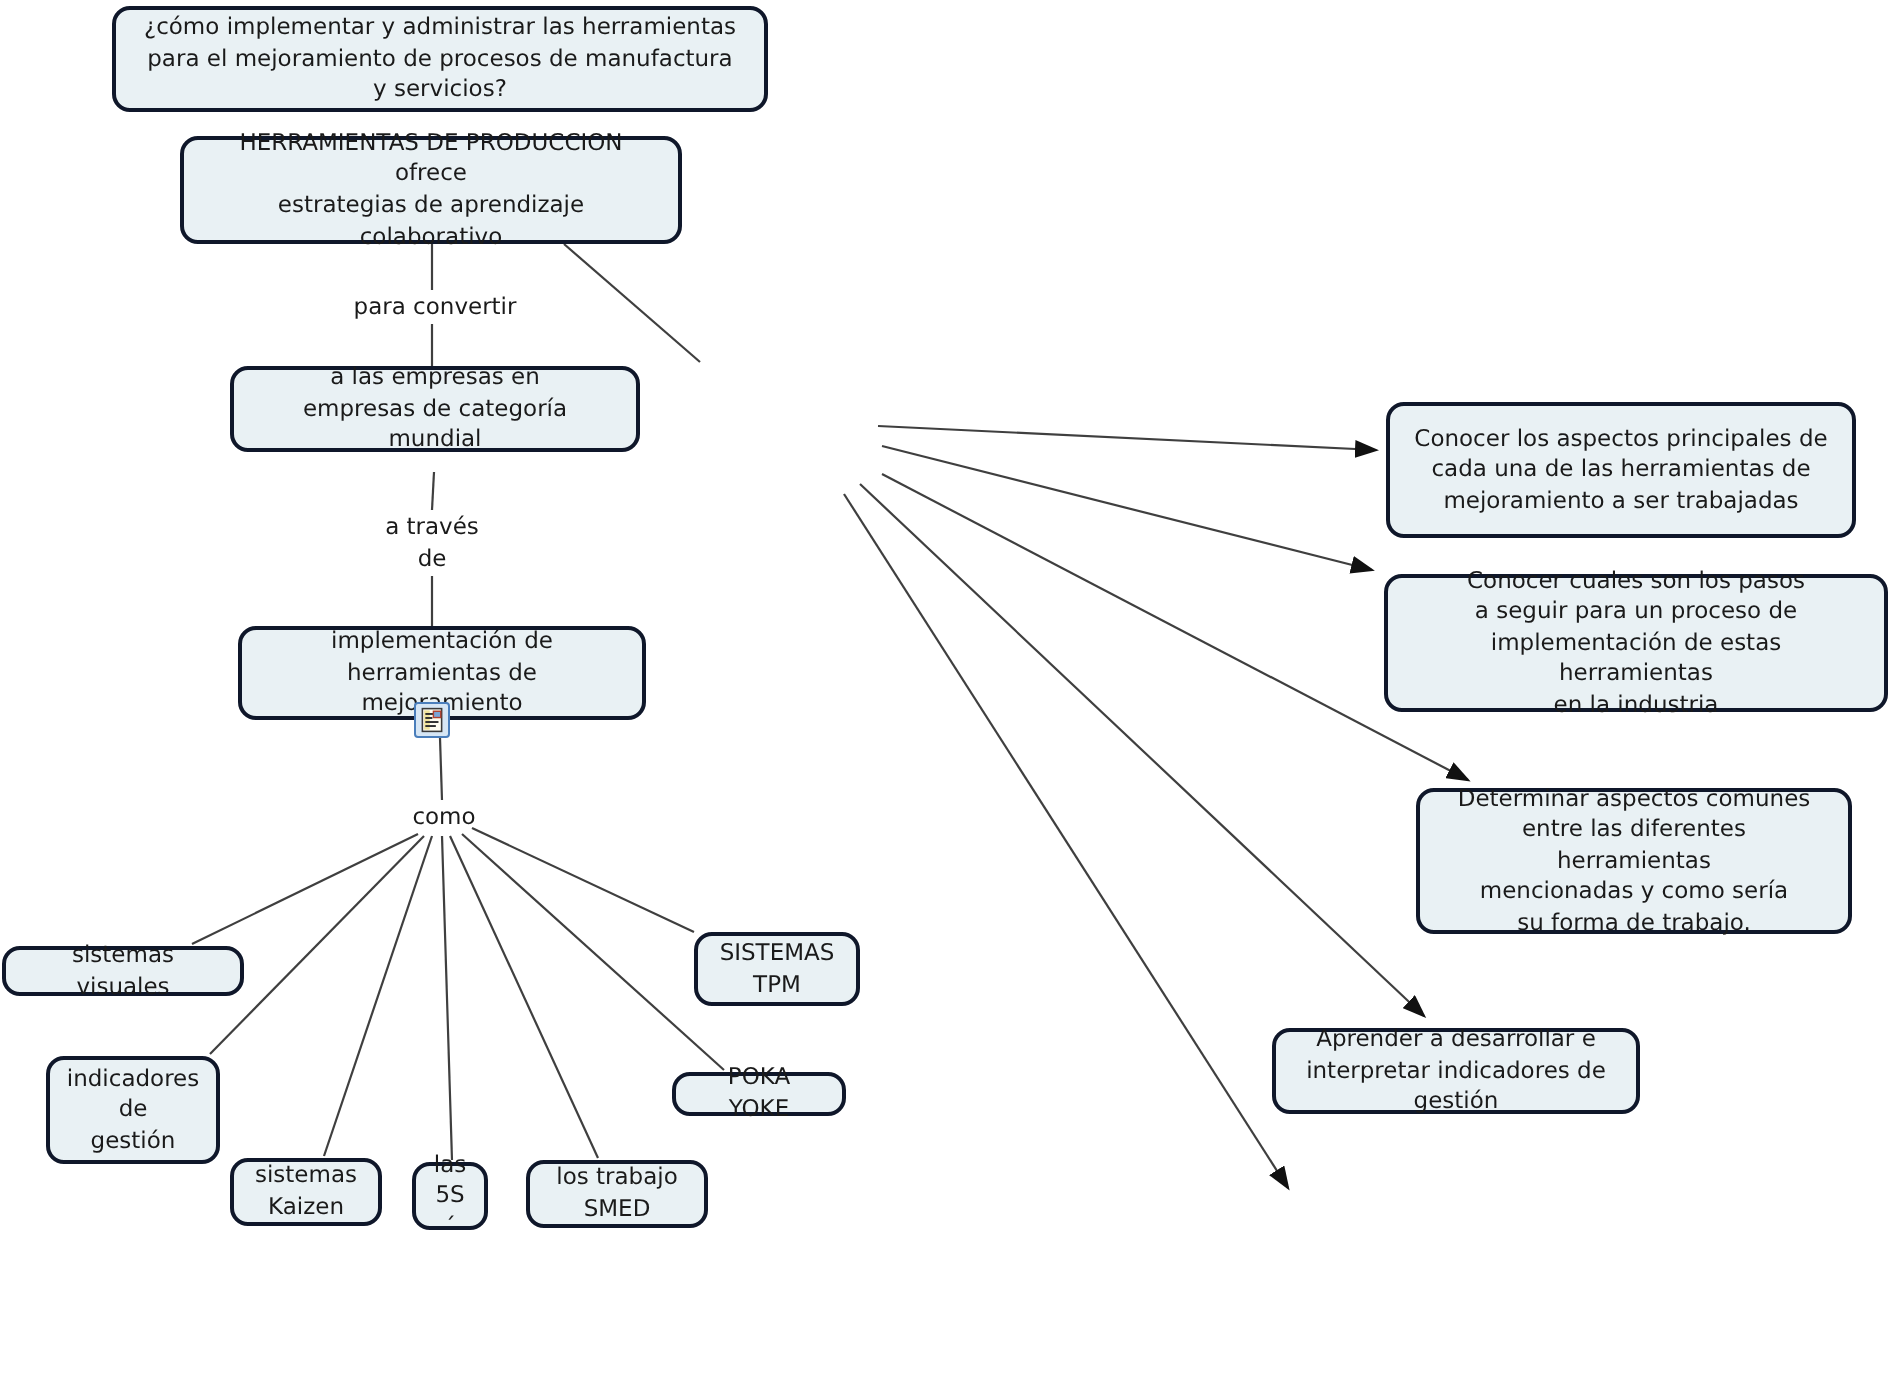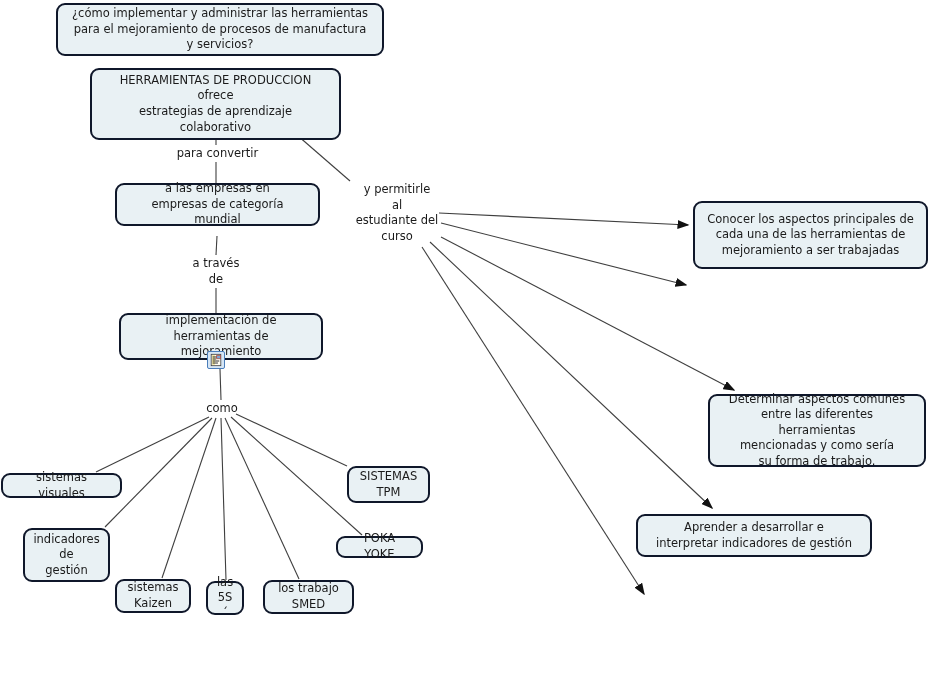--- a/index.html
+++ b/index.html
@@ -14,34 +14,34 @@
     background:#e9f1f4;border:2px solid #0f172a;border-radius:9px;
     display:flex;align-items:center;justify-content:center;
     text-align:center;white-space:pre-line;padding:2px 12px;
   }
   .clabel{
     position:absolute;z-index:2;text-align:center;white-space:pre-line;
     color:#1a1a1a;
   }
   
   #n-question{left:56px;top:3px;width:328px;height:53px;}
-  #n-main{left:90px;top:68px;width:251px;height:72px;}
+  #n-main{left:90px;top:68px;width:251px;height:54px;}
   #n-empresas{left:115px;top:183px;width:205px;height:43px;}
   #n-implementacion{left:119px;top:313px;width:204px;height:47px;}
   #n-visuales{left:1px;top:473px;width:121px;height:25px;}
   #n-indicadores{left:23px;top:528px;width:87px;height:54px;}
   #n-kaizen{left:115px;top:579px;width:76px;height:34px;}
   #n-cincos{left:206px;top:581px;width:38px;height:34px;}
   #n-smed{left:263px;top:580px;width:91px;height:34px;}
   #n-poka{left:336px;top:536px;width:87px;height:22px;}
   #n-tpm{left:347px;top:466px;width:83px;height:37px;}
   #n-conocer-aspectos{left:693px;top:201px;width:235px;height:68px;}
   #n-conocer-pasos{left:692px;top:287px;width:252px;height:69px;}
   #n-determinar{left:708px;top:394px;width:218px;height:73px;}
-  #n-aprender{left:636px;top:514px;width:236px;height:43px;}
+  #n-aprender{left:636px;top:514px;width:184px;height:43px;}
   #n-dar-pautas{left:554px;top:600px;width:255px;height:85px;}
   
   #l-para-convertir{left:160px;top:146px;width:115px;}
   #l-a-traves{left:181px;top:256px;width:70px;}
   #l-como{left:192px;top:401px;width:60px;}
   #l-permitirle{left:350px;top:182px;width:94px;}
   
   #res-icon{
     position:absolute;z-index:3;left:207px;top:351px;width:18px;height:18px;
     box-sizing:border-box;border:1px solid #4a7ebb;border-radius:2px;
@@ -101,35 +101,35 @@
   <div class="cnode" id="n-cincos">las
 5S´</div>
   <div class="cnode" id="n-smed">los trabajo
 SMED</div>
   <div class="cnode" id="n-poka">POKA YOKE</div>
   <div class="cnode" id="n-tpm">SISTEMAS
 TPM</div>
   <div class="cnode" id="n-conocer-aspectos">Conocer los aspectos principales de
 cada una de las herramientas de
 mejoramiento a ser trabajadas</div>
+  <div class="cnode" id="n-conocer-pasos">Conocer cuales son los pasos
+a seguir para un proceso de
+implementación de estas herramientas
+en la industria</div>
   <div class="cnode" id="n-determinar">Determinar aspectos comunes
 entre las diferentes herramientas
 mencionadas y como sería
 su forma de trabajo.</div>
   <div class="cnode" id="n-aprender">Aprender a desarrollar e
 interpretar indicadores de gestión</div>
 
   <div class="clabel" id="l-para-convertir">para convertir</div>
   <div class="clabel" id="l-a-traves">a través
 de</div>
   <div class="clabel" id="l-como">como</div>
-  <div class="clabel" id="l-permitirle">y permitirle
-al
-estudiante del
-curso</div>
 
   <div id="res-icon" title="">
     <svg width="14" height="14" viewBox="0 0 16 16">
       <rect x="2.5" y="1.5" width="11" height="13" fill="#fffdf2" stroke="#3a3a3a" stroke-width="0.9"></rect>
       <rect x="3.5" y="2.5" width="3.2" height="11" fill="#efe39a"></rect>
       <rect x="4.2" y="4" width="7.5" height="1.1" fill="#2f2f2f"></rect>
       <rect x="4.2" y="6.3" width="4" height="1.1" fill="#2f2f2f"></rect>
       <rect x="4.2" y="8.6" width="7.5" height="1.1" fill="#2f2f2f"></rect>
       <rect x="4.2" y="10.9" width="6" height="1.1" fill="#2f2f2f"></rect>
       <rect x="8.8" y="3" width="4.2" height="3.6" fill="#7aa4d6" stroke="#b04030" stroke-width="0.8"></rect>

